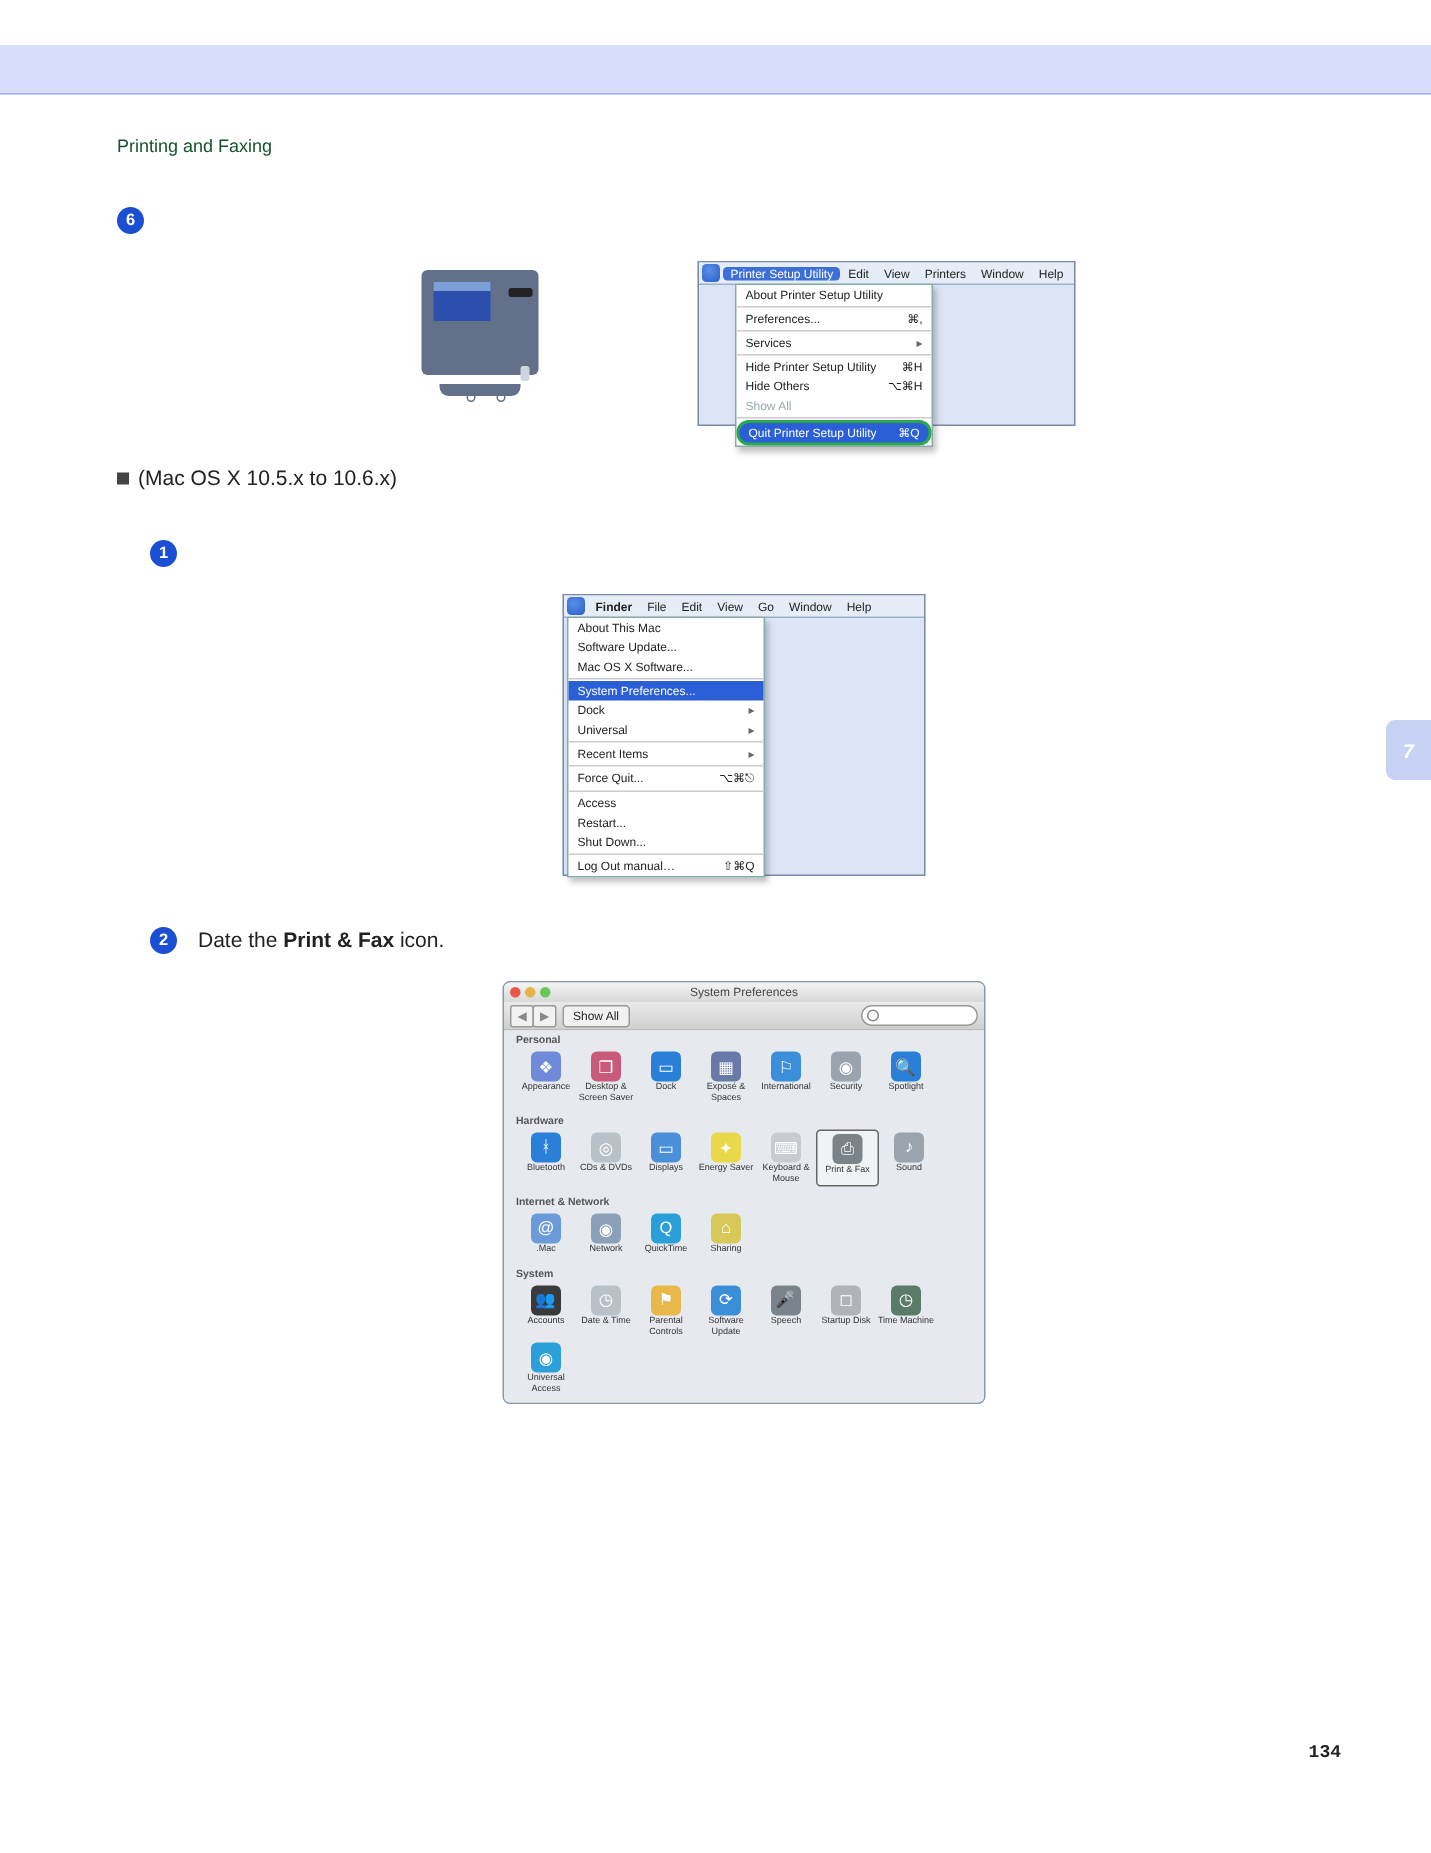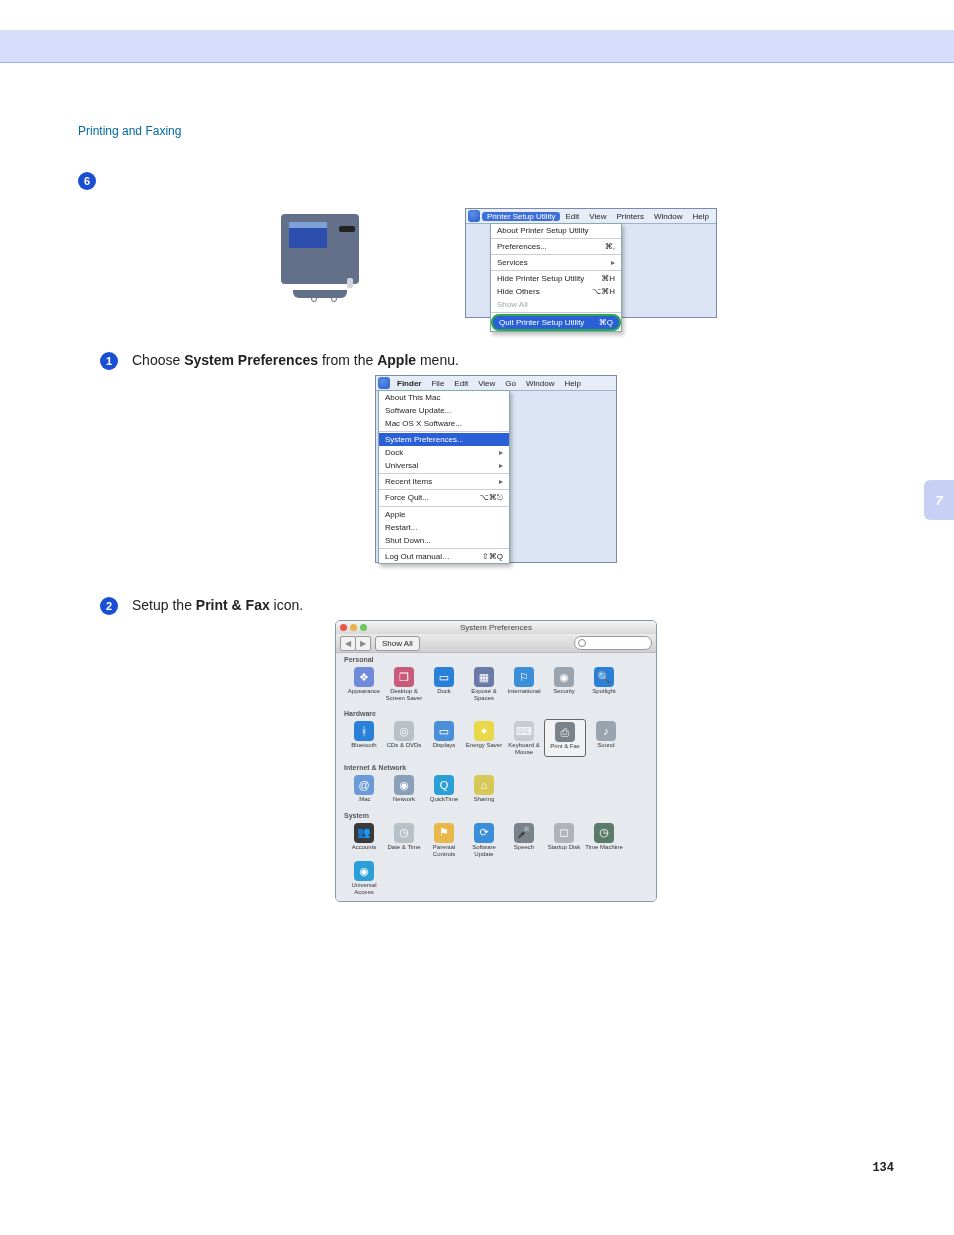--- a/index.html
+++ b/index.html
@@ -1,29 +1,29 @@
 <!DOCTYPE html>
 <html><head>
 <meta charset="utf-8">
 <style>
   body { margin:0; font-family: Arial, Helvetica, sans-serif; font-size:13px; color:#222; background:#fff; }
   .page { width:954px; height:1235px; position:relative; margin:0 auto; background:#fff; }
   .top-bar { position:absolute; top:30px; left:0; right:0; height:32px; background:#d6defb; border-bottom:1px solid #a4b0e8; }
   .side-tab { position:absolute; right:0; top:480px; width:30px; height:40px; background:#c6d1f4; border-top-left-radius:6px; border-bottom-left-radius:6px; color:#fff; font-weight:bold; font-style:italic; display:flex; align-items:center; justify-content:center; }
   .content { padding:90px 40px 0 78px; }
-  .section-title { font-size:12px; color:#0369a1;margin-top:34px; }
+  .section-title { font-size:12px; color:#14532d; }
   .step { display:flex; align-items:flex-start; margin-top:34px; }
   .step-sub { margin-left:22px; }
   .step-num { width:18px; height:18px; border-radius:50%; background:#1a4fd4; color:#fff; font-size:11px; font-weight:bold; display:flex; align-items:center; justify-content:center; margin-right:14px; flex-shrink:0; }
   .step-text { font-size:14px; }
   .step-text b { font-weight:bold; }
   .sub-bullet { margin:26px 0 0 0; font-size:14px; }
   .sub-bullet .square { display:inline-block; width:8px; height:8px; background:#444; margin-right:6px; }
   .figrow { margin-top:18px; display:flex; justify-content:center; gap:100px; }
-  .figcol { display:flex; justify-content:center; margin-top:5px; }
+  .figcol { display:flex; justify-content:center; margin-top:18px; }
   
   .printer-illus { width:90px; height:90px; position:relative; }
   .printer-body { position:absolute; top:6px; left:6px; width:78px; height:70px; background:#63708a; border-radius:4px; }
   .printer-screen { position:absolute; top:14px; left:14px; width:38px; height:26px; background:#2c4fae; }
   .printer-screen-top { position:absolute; top:14px; left:14px; width:38px; height:6px; background:#7ea0d8; }
   .printer-slot { position:absolute; top:18px; right:10px; width:16px; height:6px; background:#222; border-radius:2px; }
   .printer-dot { position:absolute; bottom:10px; right:12px; width:6px; height:10px; background:#d0d5dd; border-radius:2px; }
   .printer-base { position:absolute; bottom:0; left:18px; width:54px; height:8px; background:#63708a; border-radius:0 0 6px 6px; }
   .printer-foot { position:absolute; bottom:-4px; left:40px; width:18px; height:6px; border-top:2px solid #63708a; }
   .printer-foot::before, .printer-foot::after { content:''; position:absolute; top:0; width:4px; height:4px; border-radius:50%; border:1px solid #63708a; }
@@ -128,26 +128,26 @@
             </div>
           <div class="dd-sep"></div>
           <div class="dd-item sel sel-green">
               <span>Quit Printer Setup Utility</span>
               <span>⌘Q</span>
             </div>
         </div>
       </div>
     </div>
 
+    <div class="sub-bullet">
+      <span class="square"></span><span>(Mac OS X 10.5.x to 10.6.x)</span>
+    </div>
 
     <div class="step step-sub">
       <div class="step-num">1</div>
-      <div class="step-text">
-        <span>Choose </span><b>System Preferences</b><span> from the </span><b>Apple</b><span> menu.</span>
-      </div>
     </div>
 
     <div class="figcol">
 
       <div class="shot" style="width:240px;height:186px;">
         <div class="menubar">
           <span class="apple"></span>
           <span class="mitem" style="font-weight:bold">Finder</span>
           <span class="mitem">File</span>
           <span class="mitem">Edit</span>
@@ -187,21 +187,21 @@
               <span>Recent Items</span>
               <span class="triangle">▸</span>
             </div>
             <div class="dd-sep"></div>
             <div class="dd-item">
               <span>Force Quit...</span>
               <span>⌥⌘⎋</span>
             </div>
             <div class="dd-sep"></div>
             <div class="dd-item">
-              <span>Apple</span>
+              <span>Access</span>
               <span></span>
             </div>
             <div class="dd-item">
               <span>Restart...</span>
               <span></span>
             </div>
             <div class="dd-item">
               <span>Shut Down...</span>
               <span></span>
             </div>
@@ -210,21 +210,21 @@
               <span>Log Out manual…</span>
               <span>⇧⌘Q</span>
             </div>
           </div>
       </div>
     </div>
 
     <div class="step step-sub">
       <div class="step-num">2</div>
       <div class="step-text">
-        <span>Setup the </span><b>Print &amp; Fax</b><span> icon.</span>
+        <span>Date the </span><b>Print &amp; Fax</b><span> icon.</span>
       </div>
     </div>
 
     <div class="figcol">
       <div class="sysprefs">
         <div class="sp-titlebar">
           <div class="traffic">
               <span class="tl-r"></span>
               <span class="tl-y"></span>
               <span class="tl-g"></span>

